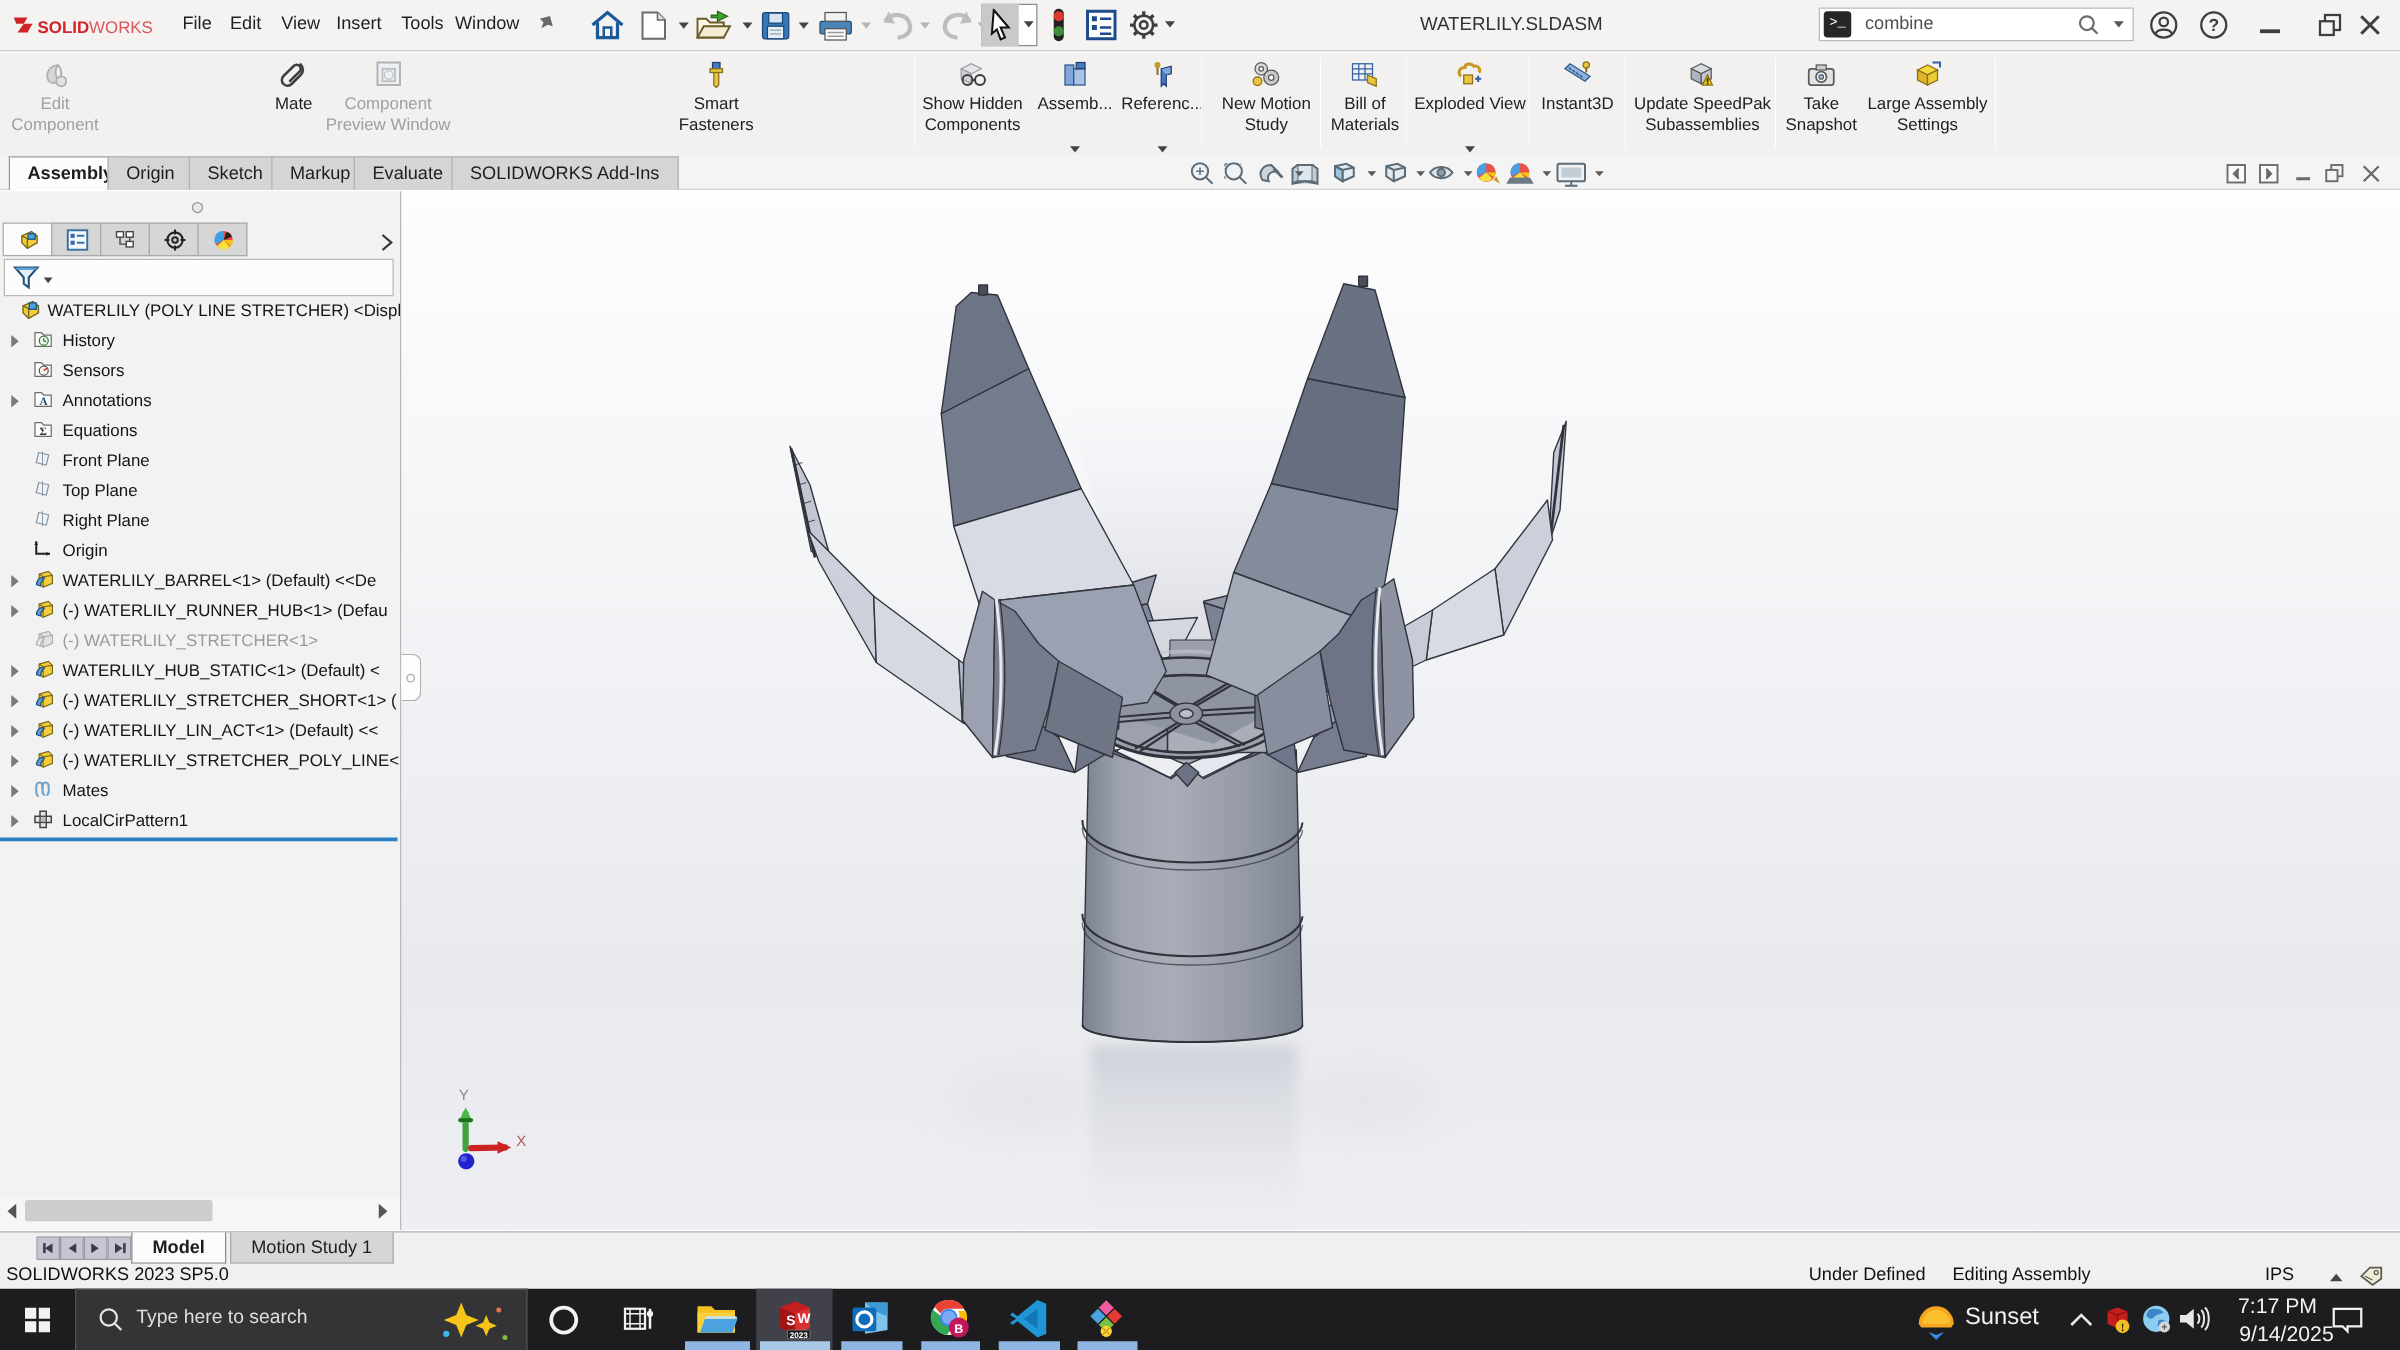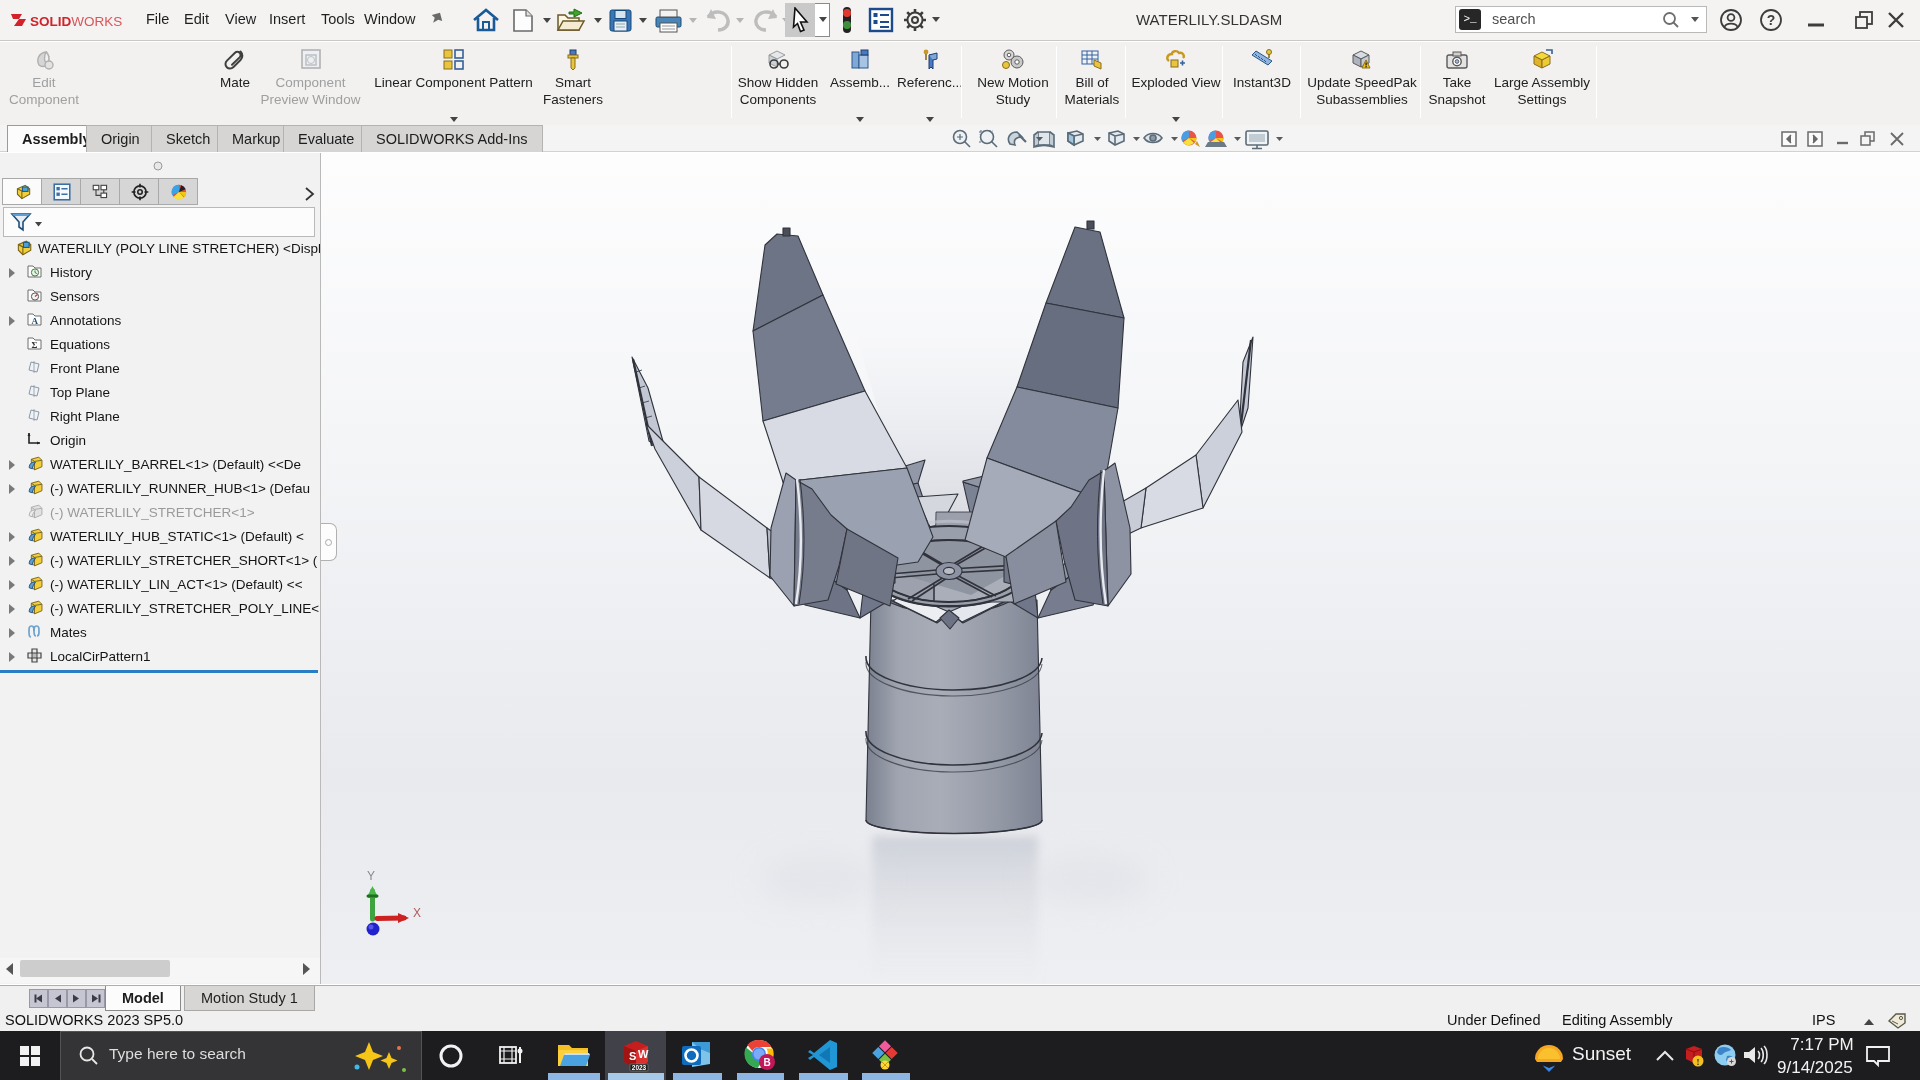--- a/index.html
+++ b/index.html
@@ -152,21 +152,21 @@
     </svg>
   <svg class="abs" style="left:1852px;top:8px" width="24" height="24" viewBox="0 0 24 24">
       <rect x="8" y="4" width="12" height="12" fill="none" stroke="#3d3d3d" stroke-width="1.8"></rect>
       <rect x="4" y="9" width="11" height="11" fill="#f4f3f2" stroke="#3d3d3d" stroke-width="1.8"></rect>
     </svg>
   <svg class="abs" style="left:1884px;top:8px" width="24" height="24" viewBox="0 0 24 24">
       <path d="M5 5 L19 19 M19 5 L5 19" stroke="#3d3d3d" stroke-width="2.4"></path>
     </svg>
   <div id="searchbox">
     <div class="abs" style="left:3px;top:2px;width:22px;height:21px;background:#272727;border-radius:3px;color:#fff;font-size:11px;text-align:center;line-height:21px;font-family:'Liberation Mono',monospace">&gt;_</div>
-    <div class="abs" style="left:36px;top:4px;font-size:14.5px;color:#4f4f4f">search</div>
+    <div class="abs" style="left:36px;top:4px;font-size:14.5px;color:#4f4f4f">combine</div>
     <svg class="abs" style="left:205px;top:3px" width="20" height="20" viewBox="0 0 20 20">
         <circle cx="8.5" cy="8.5" r="5.5" fill="none" stroke="#6e6e6e" stroke-width="1.8"></circle>
         <path d="M12.5 12.5 L17 17" stroke="#6e6e6e" stroke-width="1.8"></path>
       </svg>
     <svg class="abs" style="left:233px;top:9px" width="12" height="8" viewBox="0 0 12 8">
         <path d="M2 1 l8 0 l-4 5 z" fill="#555"></path>
       </svg>
   </div>
 </div>
 
@@ -185,30 +185,20 @@
       </svg>
     Mate
   </div>
   <div class="ritem gray" style="left:253px;width:115px">
     <svg class="ic" width="26" height="26" viewBox="0 0 26 26">
         <rect x="4" y="3" width="18" height="18" fill="#eceff4" stroke="#b2b2b2" stroke-width="1.6"></rect>
         <rect x="8" y="8" width="10" height="10" fill="none" stroke="#bcbcbc" stroke-width="1.4"></rect>
         <circle cx="13" cy="13" r="3.5" fill="none" stroke="#c0c0c0"></circle>
       </svg>
     Component<br>Preview Window
-  </div>
-  <div class="ritem" style="left:371px;width:165px">
-    <svg class="ic" width="28" height="26" viewBox="0 0 28 26">
-        <rect x="4" y="3" width="8" height="8" fill="#e8c53c" stroke="#8a6d1a"></rect>
-        <rect x="15" y="3" width="8" height="8" fill="none" stroke="#35619c" stroke-width="1.6"></rect>
-        <rect x="4" y="14" width="8" height="8" fill="#e8c53c" stroke="#8a6d1a"></rect>
-        <rect x="15" y="14" width="8" height="8" fill="none" stroke="#35619c" stroke-width="1.6"></rect>
-      </svg>
-    Linear Component Pattern
-    <div style="margin-top:18px"><span class="caret"></span></div>
   </div>
   <div class="ritem" style="left:531px;width:84px">
     <svg class="ic" width="26" height="26" viewBox="0 0 26 26">
         <rect x="10" y="3" width="6" height="5" fill="#4a79c4" stroke="#1d3e70"></rect>
         <rect x="8" y="8" width="10" height="3" fill="#e8c53c" stroke="#8a6d1a"></rect>
         <path d="M11 11 L15 11 L15 21 L13 23 L11 21 Z" fill="#e8c53c" stroke="#8a6d1a"></path>
       </svg>
     Smart<br>Fasteners
   </div>
   <div class="ritem" style="left:733px;width:90px">
@@ -917,16 +907,16 @@
     <path d="M6 5 C10 3 16 4 18 7 C15 9 12 8 10 11 C8 13 5 12 4 9 Z" fill="#3d85c8"></path>
     <path d="M14 13 C18 12 21 14 20 17 C18 20 14 20 13 17 Z" fill="#3d85c8"></path>
     <circle cx="18.5" cy="18.5" r="4.5" fill="#d8d8d8"></circle>
     <path d="M16.5 18.5 h4 M18.5 16.5 v4" stroke="#555"></path>
   </svg>
 <svg class="abs" style="left:1742px;top:1044px" width="28" height="22" viewBox="0 0 28 22">
     <path d="M2 8 L7 8 L13 3 L13 19 L7 14 L2 14 Z" fill="#e8e8e8"></path>
     <path d="M16 7 C18 9 18 13 16 15 M19 4 C22 7 22 15 19 18 M22 2 C26 6 26 16 22 20" stroke="#e8e8e8" stroke-width="1.6" fill="none"></path>
   </svg>
 <div class="traytext" style="left:1786px;top:1035px;font-size:17px;width:72px;text-align:center">7:17 PM</div>
-<div class="traytext" style="left:1777px;top:1058px;font-size:17px;width:90px;text-align:left">9/14/2025</div>
+<div class="traytext" style="left:1777px;top:1058px;font-size:17px;width:90px;text-align:right">9/14/2025</div>
 <svg class="abs" style="left:1864px;top:1044px" width="28" height="26" viewBox="0 0 28 26">
     <path d="M3 3 L25 3 L25 17 L14 17 L14 21 L10 17 L3 17 Z" fill="none" stroke="#f2f2f2" stroke-width="1.8"></path>
   </svg>
 
 </body></html>

